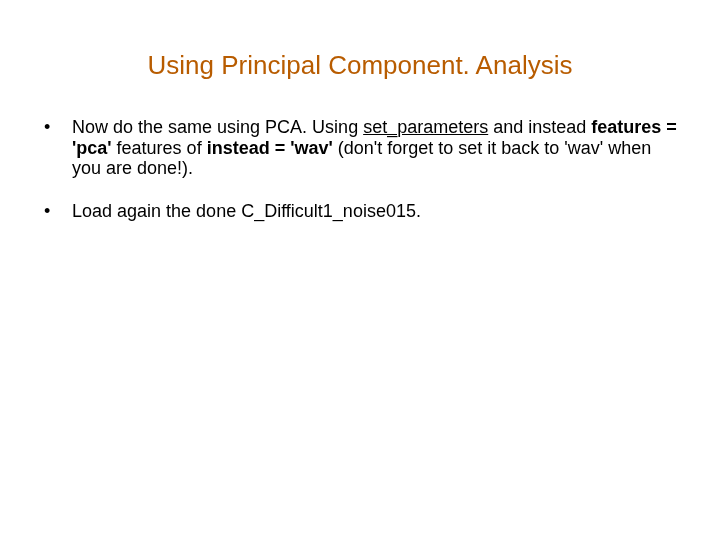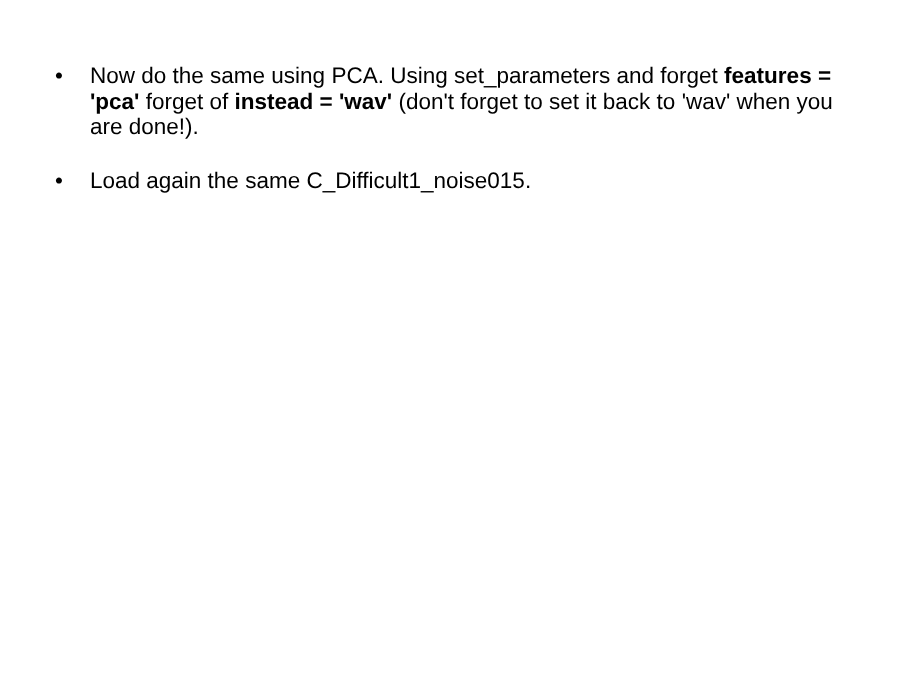--- a/index.html
+++ b/index.html
@@ -39,42 +39,44 @@
   }
   .bullet-dot {
     flex: 0 0 28px;
     text-align: left;
     padding-left: 4px;
   }
   .bullet-text {
     flex: 1;
   }
   .ul-text {
+    text-decoration: underline;
   }
   .b {
     font-weight: bold;
   }
 </style>
 </head>
 <body>
 
 <div class="slide">
 
+  <h1 class="title">Using Principal Component. Analysis</h1>
 
   <ul class="body">
 
     <li>
       <span class="bullet-dot">•</span>
       <span class="bullet-text">
-        <span>Now do the same using PCA. Using </span><span class="ul-text">set_parameters</span><span> and forget </span><span class="b">features = 'pca'</span><span> forget of </span><span class="b">instead = 'wav'</span><span> (don't forget to set it back to 'wav' when you are done!).</span>
+        <span>Now do the same using PCA. Using </span><span class="ul-text">set_parameters</span><span> and instead </span><span class="b">features = 'pca'</span><span> features of </span><span class="b">instead = 'wav'</span><span> (don't forget to set it back to 'wav' when you are done!).</span>
       </span>
     </li>
 
     <li>
       <span class="bullet-dot">•</span>
       <span class="bullet-text">
-        <span>Load again the same C_Difficult1_noise015.</span>
+        <span>Load again the done C_Difficult1_noise015.</span>
       </span>
     </li>
 
   </ul>
 
 </div>
 
 </body></html>

